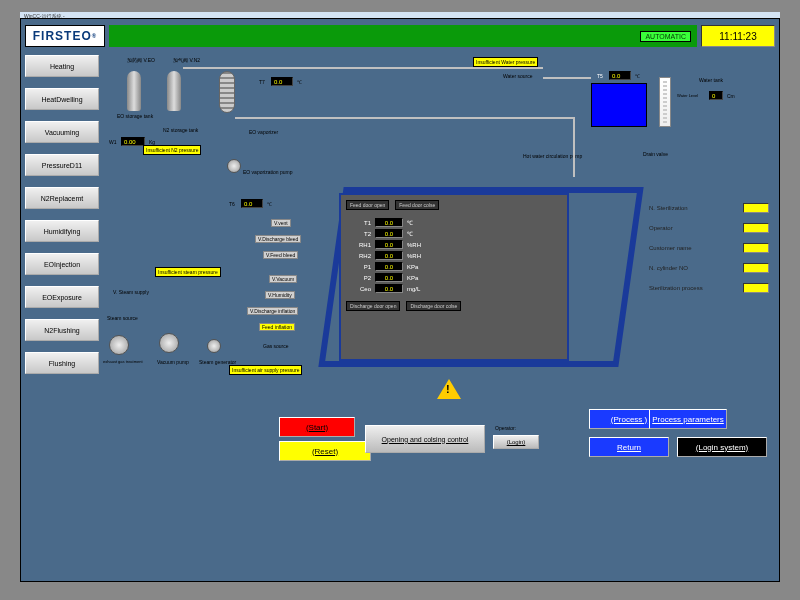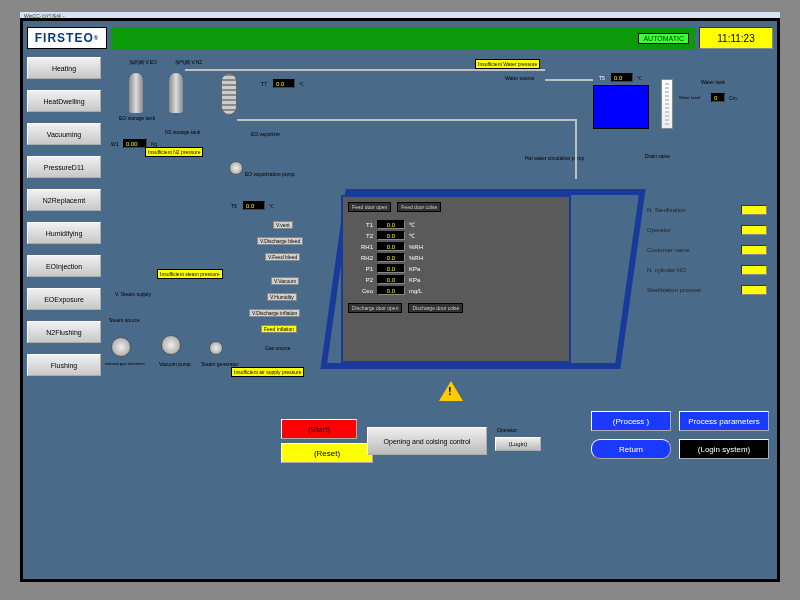--- a/index.html
+++ b/index.html
@@ -1,17 +1,17 @@
 <!DOCTYPE html>
 <html><head>
 <meta charset="utf-8">
 <style>
   * { box-sizing: border-box; margin: 0; padding: 0; font-family: "Microsoft YaHei", Arial, sans-serif; }
   body { background: #888; width: 800px; height: 600px; overflow: hidden; position: relative; }
-  .outer-frame { position: absolute; left: 20px; top: 18px; width: 760px; height: 564px; background: #4a6a8a; border: 3px solid #000000; }
+  .outer-frame { position: absolute; left: 20px; top: 18px; width: 760px; height: 564px; background: #4a6a8a; border: 1px solid #000000; }
   .window-bar { position: absolute; left: 20px; top: 12px; height: 8px; width: 760px; background: #d4e4f4; font-size: 5px; color: #333; padding-left: 4px; line-height: 8px; }
   .header { position: absolute; left: 4px; top: 4px; right: 4px; height: 26px; display: flex; align-items: center; }
   .logo { width: 80px; height: 22px; background: #fff; border: 1px solid #000; color: #0a3a7a; font-weight: bold; font-size: 12px; display: flex; align-items: center; justify-content: center; letter-spacing: 1px; }
   .logo sup { font-size: 6px; }
   .title-bar { flex: 1; height: 22px; background: #0a9a0a; color: #fff; font-size: 11px; display: flex; align-items: center; justify-content: center; margin: 0 4px; position: relative; }
   .auto-badge { position: absolute; right: 6px; background: #3aff3a; color: #003a00; font-size: 7px; padding: 1px 4px; border: 1px solid #000; }
   .clock { width: 74px; height: 22px; background: #ffff00; color: #000; font-size: 10px; display: flex; align-items: center; justify-content: center; border: 1px inset #888; }
   .sidebar { position: absolute; left: 4px; top: 36px; width: 74px; display: flex; flex-direction: column; gap: 11px; }
   .side-btn { height: 22px; background: linear-gradient(#f0f0f0,#c8c8c8); border: 1px outset #fff; font-size: 7px; color: #000; display: flex; align-items: center; justify-content: center; cursor: pointer; }
   .canvas { position: absolute; left: 82px; top: 34px; right: 4px; bottom: 4px; }
@@ -27,21 +27,21 @@
   .param-row .k { width: 26px; text-align: right; padding-right: 4px; }
   .param-row .v { width: 28px; background: #000; color: #ffff00; text-align: center; border: 1px inset #333; margin-right: 4px; height: 9px; line-height: 8px; }
   .param-row .u { width: 22px; }
   .door-btn { background: #333; border: 1px solid #000; color: #ccc; font-size: 5px; padding: 1px 3px; display: inline-block; margin: 1px; }
   .water-tank { position: absolute; width: 56px; height: 44px; background: #0000ff; border: 1px solid #000; }
   .gauge { position: absolute; width: 12px; height: 50px; background: linear-gradient(#fff,#eee); border: 1px solid #888; }
   .gauge::before { content:""; position:absolute; left:3px; top:3px; right:3px; bottom:3px; background: repeating-linear-gradient(0deg,#ccc 0 2px, transparent 2px 4px); }
   .right-panel { position: absolute; right: 6px; top: 150px; width: 120px; display: flex; flex-direction: column; gap: 10px; }
   .rp-row { display: flex; align-items: center; justify-content: space-between; font-size: 6px; color: #222; }
   .rp-box { width: 26px; height: 10px; background: #ffff00; border: 1px inset #888; }
-  .bottom-btn { position: absolute; height: 20px; font-size: 8px; display: flex; align-items: center; justify-content: center; border: 1px outset #fff; cursor: pointer; }
+  .bottom-btn { position: absolute; height: 20px; font-size: 8px; display: flex; align-items: center; justify-content: center; border: 1px outset #fff; cursor: pointer; text-decoration: underline; }
   .btn-red { background: #ff0000; color: #000; }
   .btn-yellow { background: #ffff00; color: #000; }
   .btn-blue { background: #1a3aff; color: #fff; }
   .btn-black { background: #000; color: #fff; }
   .btn-gray { background: linear-gradient(#eee,#bbb); color: #000; }
   .warn-tri { position: absolute; width: 0; height: 0; border-left: 12px solid transparent; border-right: 12px solid transparent; border-bottom: 20px solid #ffcc00; }
   .warn-tri::after { content:"!"; position:absolute; left:-3px; top:4px; font-size:11px; font-weight:bold; color:#000; }
   .pump { position: absolute; width: 20px; height: 20px; border-radius: 50%; background: radial-gradient(#eee,#999); border: 1px solid #555; }
   .small-pump { position: absolute; width: 14px; height: 14px; border-radius: 50%; background: radial-gradient(#eee,#999); border: 1px solid #555; }
   .valve-lbl { position: absolute; font-size: 5px; background: #d0d0d0; border: 1px solid #888; padding: 0 2px; color: #000; }
@@ -220,18 +220,18 @@
         </div>
     </div>
 
     <div class="bottom-btn btn-red" style="left:176px; top:364px; width:76px;">(Start)</div>
     <div class="bottom-btn btn-yellow" style="left:176px; top:388px; width:92px;">(Reset)</div>
     <div class="bottom-btn btn-gray" style="left:262px; top:372px; width:120px; height:28px; font-size:7px;">Opening and colsing control</div>
     <div class="label" style="left:392px; top:372px;">Operator:</div>
     <div class="bottom-btn btn-gray" style="left:390px; top:382px; width:46px; height:14px; font-size:6px;">(Login)</div>
 
     <div class="bottom-btn btn-blue" style="left:486px; top:356px; width:80px;">(Process )</div>
-    <div class="bottom-btn btn-blue" style="left:574px; top:356px; width:90px;">Process parameters</div>
-    <div class="bottom-btn btn-blue" style="left:486px; top:384px; width:80px;border-radius:9px;">Return</div>
+    <div class="bottom-btn btn-blue" style="left:546px; top:356px; width:78px;">Process parameters</div>
+    <div class="bottom-btn btn-blue" style="left:486px; top:384px; width:80px;">Return</div>
     <div class="bottom-btn btn-black" style="left:574px; top:384px; width:90px;">(Login system)</div>
 
   </div>
 </div>
 
 </body></html>

